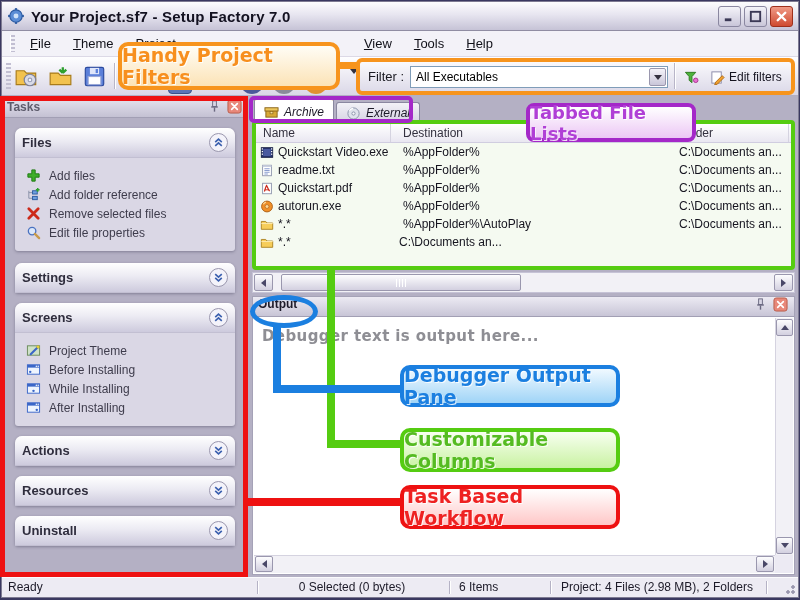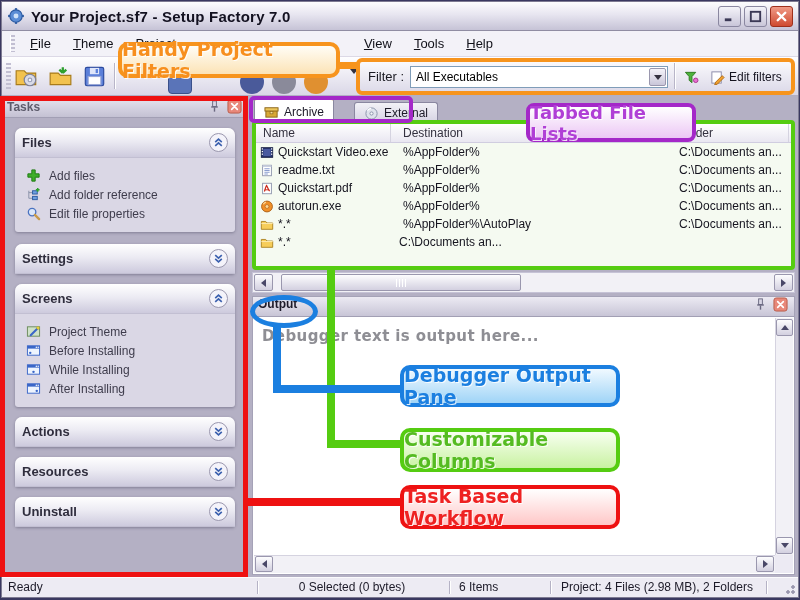--- a/index.html
+++ b/index.html
@@ -61,21 +61,21 @@
   .chev{margin-left:auto;width:19px;height:19px;border-radius:50%;background:#f4f3fa;border:1px solid #9a97ae;
     display:flex;align-items:center;justify-content:center;}
   .chev span{width:14px;height:14px;display:block;}
   .chev svg{width:14px;height:14px;}
   .card-items{padding:8px 6px 9px 11px;}
   .task-item{display:flex;align-items:center;gap:8px;height:19px;font-size:12px;color:#3e3c4c;}
   .ticon{width:15px;height:15px;flex:0 0 15px;}
   .ticon svg{width:15px;height:15px;}
 
   
-  .tabs{position:absolute;left:254px;top:98px;height:25px;display:flex;align-items:flex-end;gap:20px;}
+  .tabs{position:absolute;left:254px;top:98px;height:25px;display:flex;align-items:flex-end;gap:2px;font-style:italic;}
   .tab{display:flex;align-items:center;gap:5px;padding:0 9px;font-size:12px;color:#1c1a28;
     border:1px solid #8a87a0;border-bottom:none;border-radius:3px 3px 0 0;}
   .tab svg{width:15px;height:15px;}
   .tab.active{background:#fff;height:25px;border-top:2px solid #e8a33d;font-weight:normal;}
   .tab.inactive{background:linear-gradient(180deg,#f2f1f7,#d5d2e2);height:21px;}
 
   .filelist{position:absolute;left:254px;top:123px;width:540px;height:145px;background:#f5faf1;border:1px solid #9a97ae;overflow:hidden;}
   .fl-head{display:grid;grid-template-columns:136px 280px 118px 1fr;height:19px;
     background:linear-gradient(180deg,#ffffff,#e9e7f1);border-bottom:1px solid #d0cde0;}
   .fl-hcell{font-size:12px;color:#33313f;padding:2px 0 0 8px;border-right:1px solid #d5d3e0;overflow:hidden;white-space:nowrap;}
@@ -117,21 +117,21 @@
   .sb-text{position:absolute;top:2px;white-space:nowrap;}
   .grip{position:absolute;right:2px;bottom:2px;width:14px;height:14px;
     background:
       radial-gradient(circle at 11px 11px,#9a97ae 1.5px,transparent 2px),
       radial-gradient(circle at 11px 6px,#9a97ae 1.5px,transparent 2px),
       radial-gradient(circle at 6px 11px,#9a97ae 1.5px,transparent 2px);}
 
   
   .callout{position:absolute;z-index:40;display:flex;align-items:center;justify-content:center;
     font-family:"DejaVu Sans",sans-serif;font-weight:bold;text-shadow:1px 1px 0 rgba(255,255,255,.85);}
-  .co-orange-box{left:118px;top:42px;width:222px;height:36px;border:4px solid #F7941D;border-radius:10px;
+  .co-orange-box{left:118px;top:42px;width:222px;height:48px;border:4px solid #F7941D;border-radius:10px;
     background:linear-gradient(180deg,#fffdf6,#fce3b6);color:#F78F1E;font-size:19px;}
   .co-orange-stub{left:338px;top:62px;width:22px;height:7px;background:#F7941D;z-index:39;}
   .co-orange-outline{left:356px;top:58px;width:439px;height:37px;border:4px solid #F7941D;border-radius:6px;z-index:38;}
   .co-purple-outline{left:249px;top:96px;width:164px;height:27px;border:4px solid #A428C8;border-radius:5px;z-index:41;}
   .co-purple-box{left:526px;top:103px;width:170px;height:39px;border:4px solid #A428C8;border-radius:8px;
     background:linear-gradient(180deg,#ffffff,#ecc7f5);color:#B03FD6;font-size:18px;z-index:42;}
   .co-green-outline{left:252px;top:120px;width:543px;height:150px;border:4px solid #55CC11;border-radius:4px;z-index:38;}
   .co-green-vline{left:327px;top:268px;width:8px;height:180px;background:#55CC11;z-index:39;}
   .co-green-hline{left:330px;top:440px;width:110px;height:8px;background:#55CC11;z-index:39;}
   .co-green-box{left:400px;top:428px;width:220px;height:44px;border:4px solid #55CC11;border-radius:10px;
@@ -305,20 +305,28 @@
                   <rect x="7" y="4" width="5" height="3.5" fill="#6f9fe0" stroke="#2c5aa0"></rect>
                   <rect x="7" y="10" width="5" height="3.5" fill="#6f9fe0" stroke="#2c5aa0"></rect>
                   <path d="M12.5 1v4 M10.5 3h4" stroke="#2ea02e" stroke-width="1.6"></path>
                 </svg>
               </span>
     <span class="tlabel">Add folder reference</span>
   </div>
             <div class="task-item">
     <span class="ticon" style="display: inline-block; width: 15px; height: 15px;">
                 <svg viewBox="0 0 16 16" style="width: 100%; height: 100%; display: block;">
+                  <path d="M3 3 L13 13 M13 3 L3 13" stroke="#cc2a1a" stroke-width="3" stroke-linecap="round"></path>
+                </svg>
+              </span>
+    <span class="tlabel">Remove selected files</span>
+  </div>
+            <div class="task-item">
+    <span class="ticon" style="display: inline-block; width: 15px; height: 15px;">
+                <svg viewBox="0 0 16 16" style="width: 100%; height: 100%; display: block;">
                   <circle cx="6.5" cy="6.5" r="4" fill="#dce8fa" stroke="#4a72c0" stroke-width="1.4"></circle>
                   <line x1="9.5" y1="9.5" x2="14" y2="14" stroke="#c89a4a" stroke-width="2.4" stroke-linecap="round"></line>
                 </svg>
               </span>
     <span class="tlabel">Edit file properties</span>
   </div>
           </div>
   </div>
         <div class="card">
     <div class="card-header">

